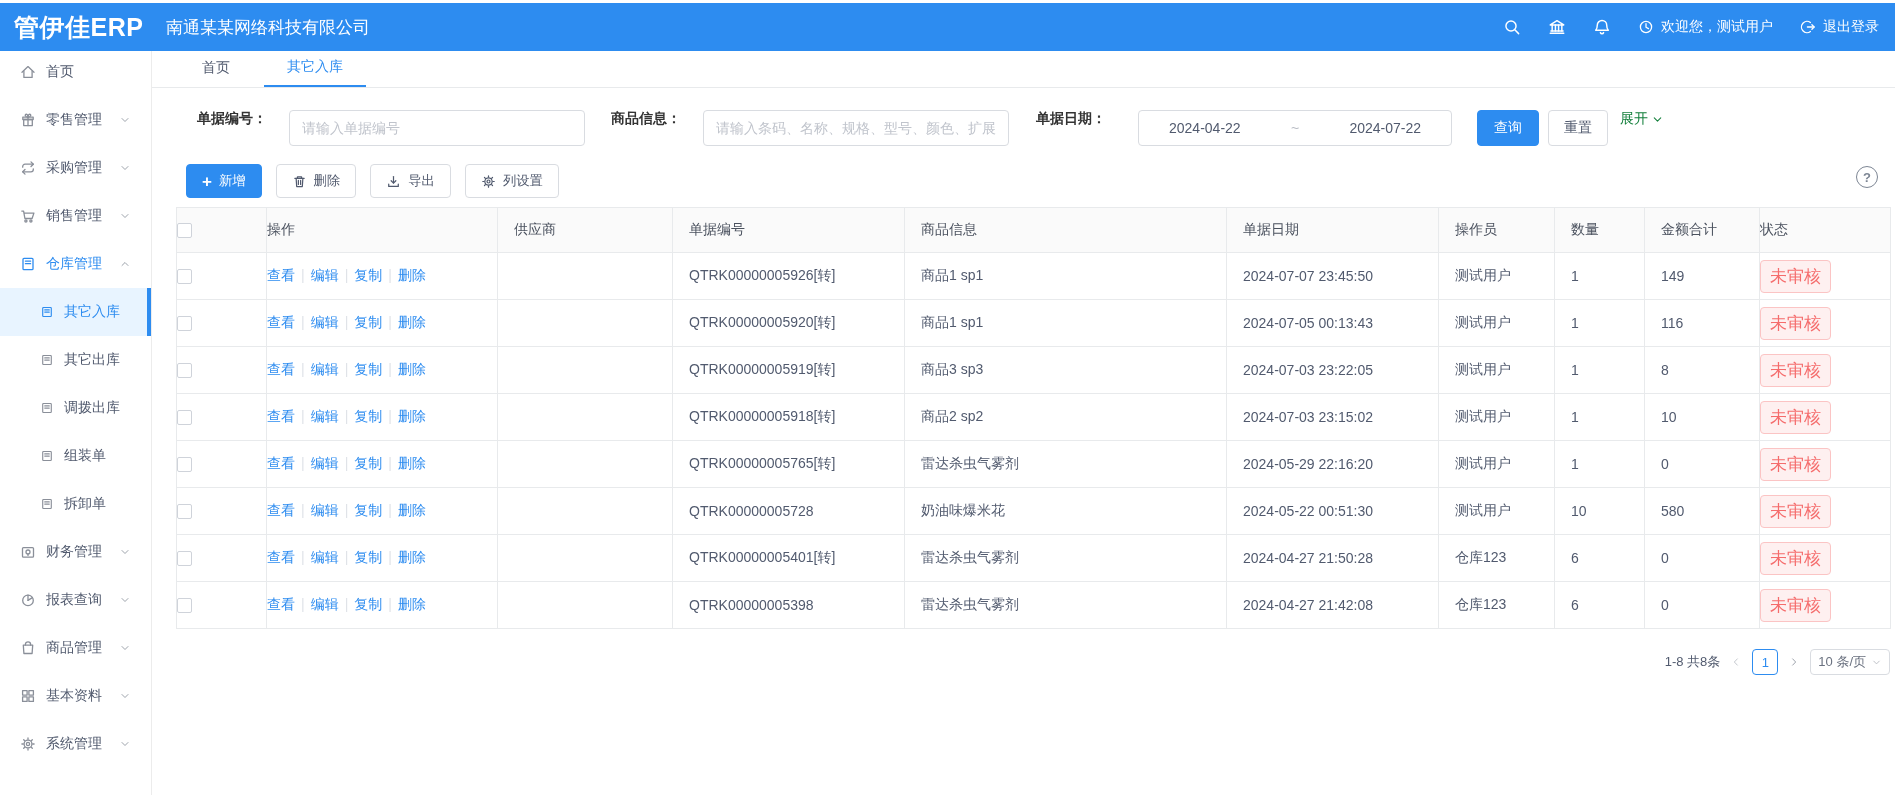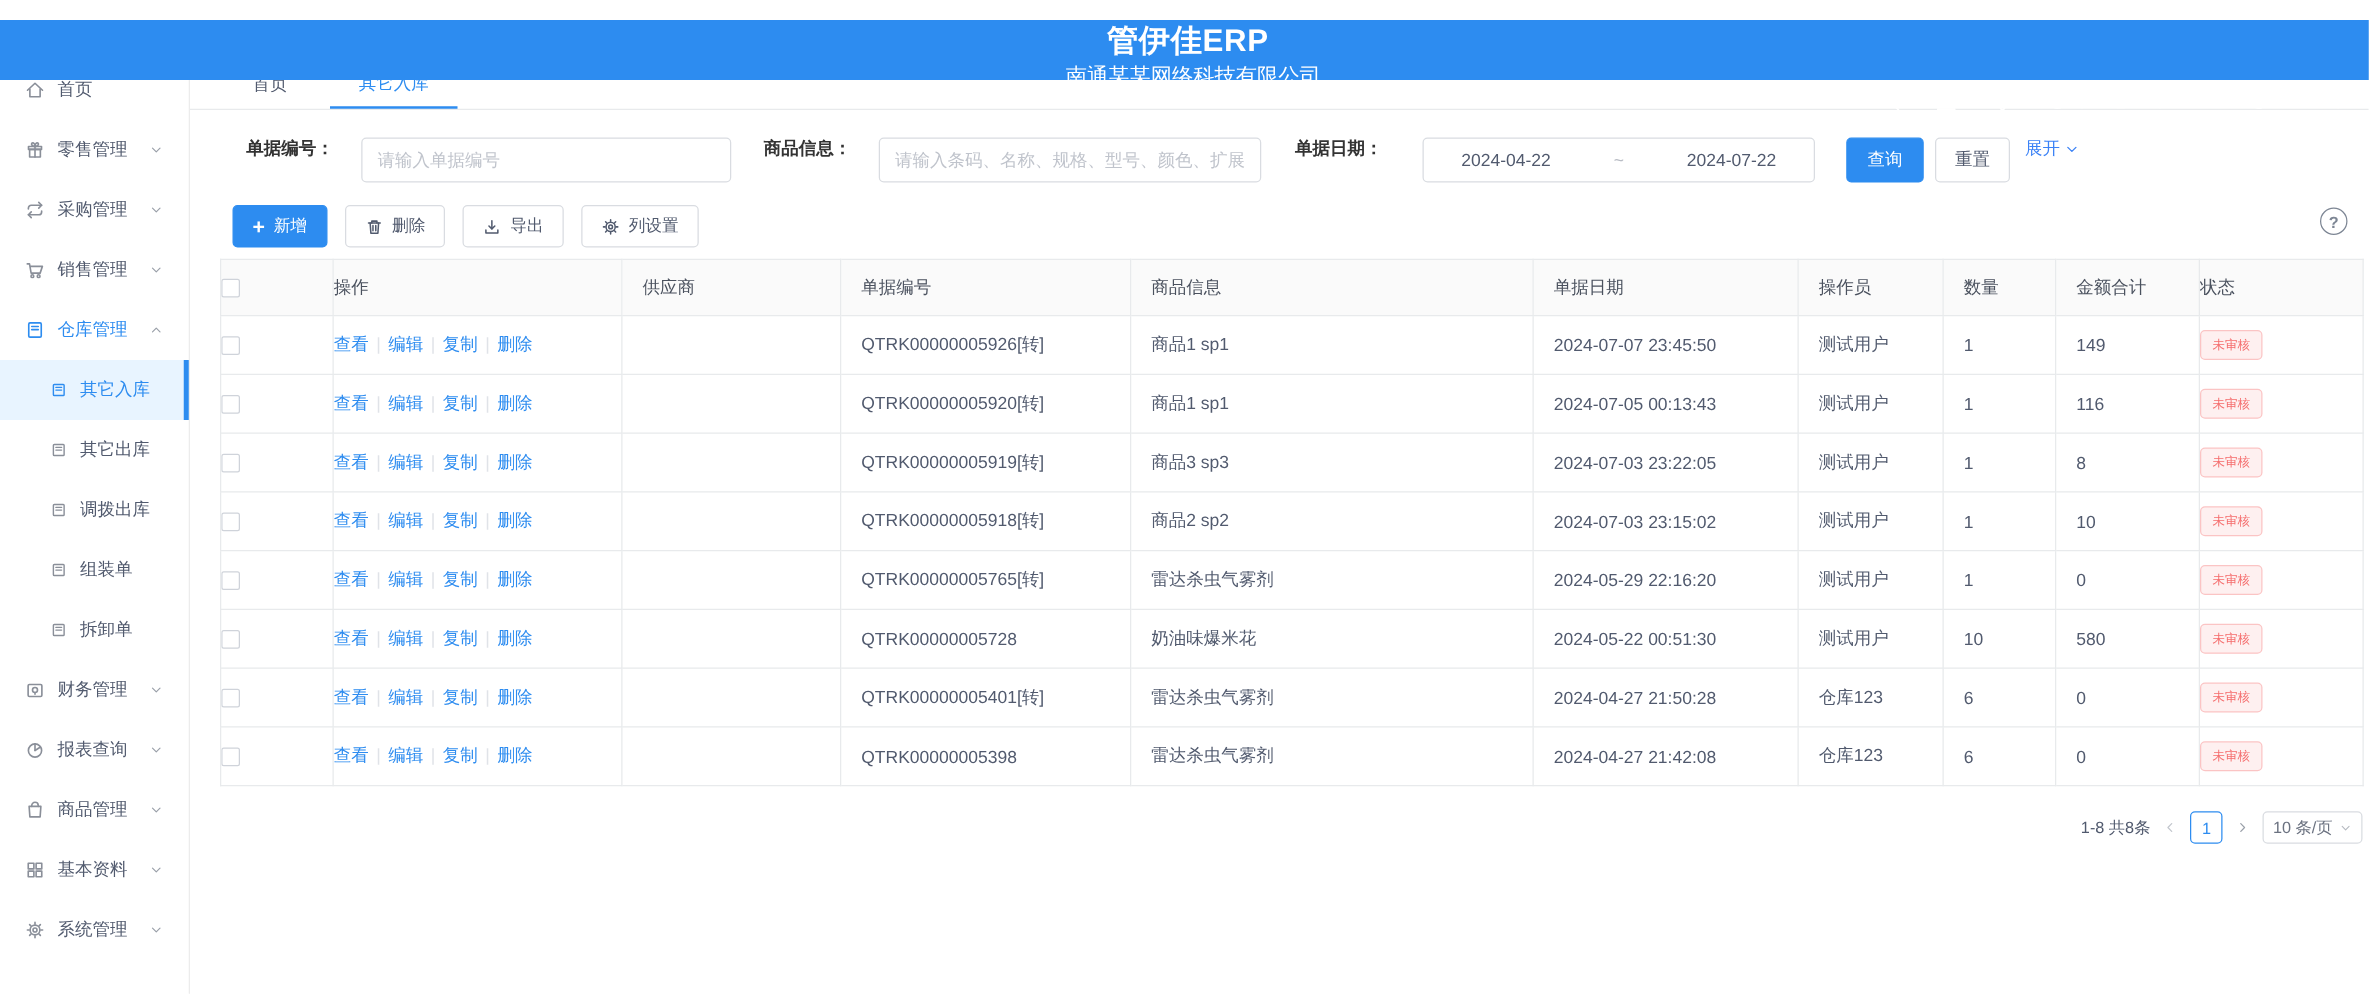--- a/index.html
+++ b/index.html
@@ -1,21 +1,21 @@
 <!DOCTYPE html>
 <html><head>
 <meta charset="utf-8">
 <style>
   * { box-sizing: border-box; margin: 0; padding: 0; }
   html,body { width:1895px; height:795px; overflow:hidden; background:#fff;
     font-family:"Liberation Sans", sans-serif; color:#515a6e; font-size:14px; }
 
   
-  .topbar { position:fixed; top:16px; left:0; width:1895px; height:48px; background:#2d8cf0;
-    display:flex; align-items:center; z-index:30;flex-direction:column; }
+  .topbar { position:fixed; top:3px; left:0; width:1895px; height:48px; background:#2d8cf0;
+    display:flex; align-items:center; z-index:30; }
   .logo { width:152px; padding-left:14px; color:#fff; font-size:25px; font-weight:bold; letter-spacing:.5px; white-space:nowrap; }
   .company { color:#fff; font-size:17px; margin-left:14px; }
   .topbar-right { margin-left:auto; display:flex; align-items:center; gap:27px; padding-right:16px; color:#fff; }
   .tb-ic { width:18px; height:18px; display:inline-flex; cursor:pointer; }
   .tb-group { display:flex; align-items:center; gap:7px; cursor:pointer; white-space:nowrap; }
 
   .ic { display:inline-flex; }
   .ic svg { width:100%; height:100%; display:block; }
 
   
@@ -52,21 +52,21 @@
   .in-product { width:306px; margin-left:22px; }
   .lbl-date { margin-left:27px; }
   .datebox { width:314px; height:36px; margin-left:32px; border:1px solid #d9dce1; border-radius:4px;
     display:flex; align-items:center; justify-content:space-between; padding:0 30px; color:#515a6e; cursor:pointer;gap:12px; }
   .date-sep { color:#b8bcc4; }
   .btn { height:36px; border-radius:4px; border:1px solid #d9dce1; background:#fff; color:#515a6e;
     font-size:14px; cursor:pointer; font-family:"Liberation Sans", sans-serif; }
   .btn-primary { background:#2d8cf0; border-color:#2d8cf0; color:#fff; }
   .btn-query { width:62px; margin-left:25px; }
   .btn-reset { width:60px; margin-left:9px; }
-  .expand-link { margin-left:12px; color:#3b82f6; display:flex; align-items:center; gap:3px; cursor:pointer; }
+  .expand-link { margin-left:12px; color:#15803d; display:flex; align-items:center; gap:3px; cursor:pointer; }
   .expand-link .ic { width:13px; height:13px; }
 
   
   .toolbar-row { margin-top:18px; display:flex; align-items:center; position:relative; padding-left:10px; }
   .t-btn { height:34px; display:inline-flex; align-items:center; gap:7px; padding:0 15px; margin-right:14px;
     border:1px solid #d9dce1; border-radius:4px; background:#fff; color:#515a6e; cursor:pointer; }
   .t-btn .ic { width:15px; height:15px; }
   .t-btn.primary { background:#2d8cf0; border-color:#2d8cf0; color:#fff; }
   .plus-glyph { font-size:17px; font-weight:bold; line-height:1; }
   .help-circle { position:absolute; right:12px; top:2px; width:22px; height:22px; border:1.6px solid #7d8694;
@@ -78,21 +78,21 @@
   table { border-collapse:collapse; table-layout:fixed; width:1714px; background:#fff; }
   th, td { border:1px solid #e8eaec; height:47px; font-weight:normal; color:#515a6e;
     overflow:hidden; white-space:nowrap; text-overflow:ellipsis; }
   thead th { height:45px; background:#fafafa; color:#4a515e; }
   .col-pad { padding-left:16px; text-align:left; }
   .center { text-align:left; }
   .cb { display:inline-block; width:15px; height:15px; border:1px solid #cfd3da; border-radius:2px;
     background:#fff; vertical-align:middle; cursor:pointer; }
   .act-link { color:#2d8cf0; cursor:pointer; }
   .act-sep { color:#e0e3e8; margin:0 6px; }
-  .badge-unaudited { display:inline-block; padding:4px 9px; font-size:10px; color:#f56c6c;
+  .badge-unaudited { display:inline-block; padding:4px 9px; font-size:17px; color:#f56c6c;
     background:#fef0f0; border:1px solid #fbc4c4; border-radius:4px; }
 
   
   .pager { margin-top:20px; display:flex; align-items:center; justify-content:flex-end; gap:10px;
     font-size:13px; color:#515a6e; padding-right:0px; }
   .pg-chev { width:12px; height:12px; color:#c2c6cd; cursor:pointer; }
   .pg-page { width:26px; height:26px; border:1px solid #2d8cf0; color:#2d8cf0; border-radius:4px;
     display:flex; align-items:center; justify-content:center; cursor:pointer; }
   .pg-size { height:26px; border:1px solid #d9dce1; border-radius:4px; padding:0 7px; display:flex;
     align-items:center; gap:5px; color:#6b7280; cursor:pointer; }

